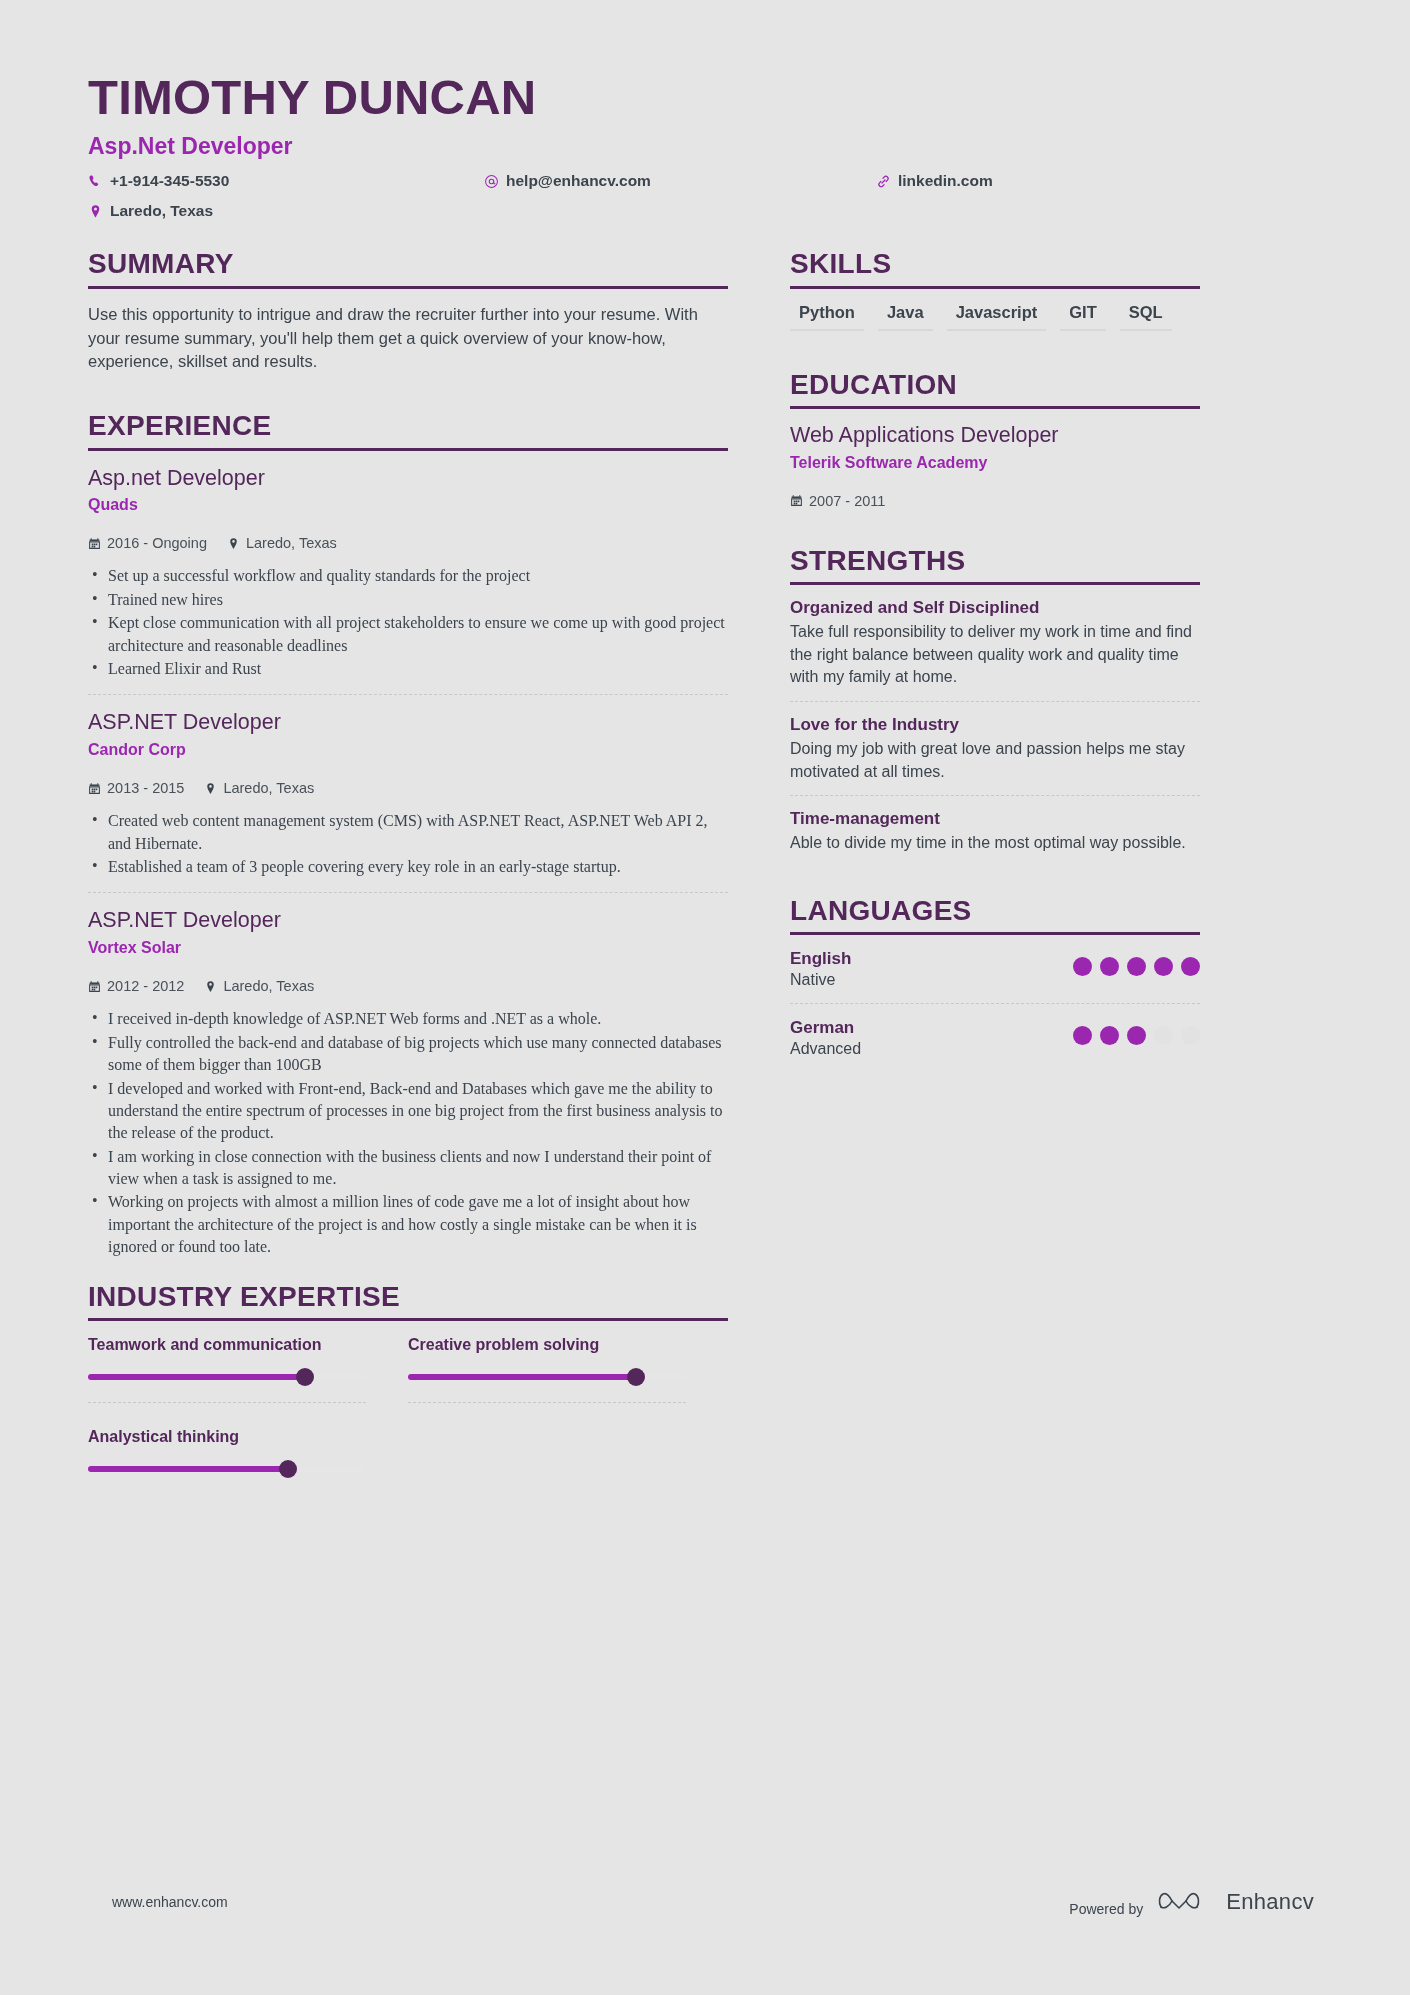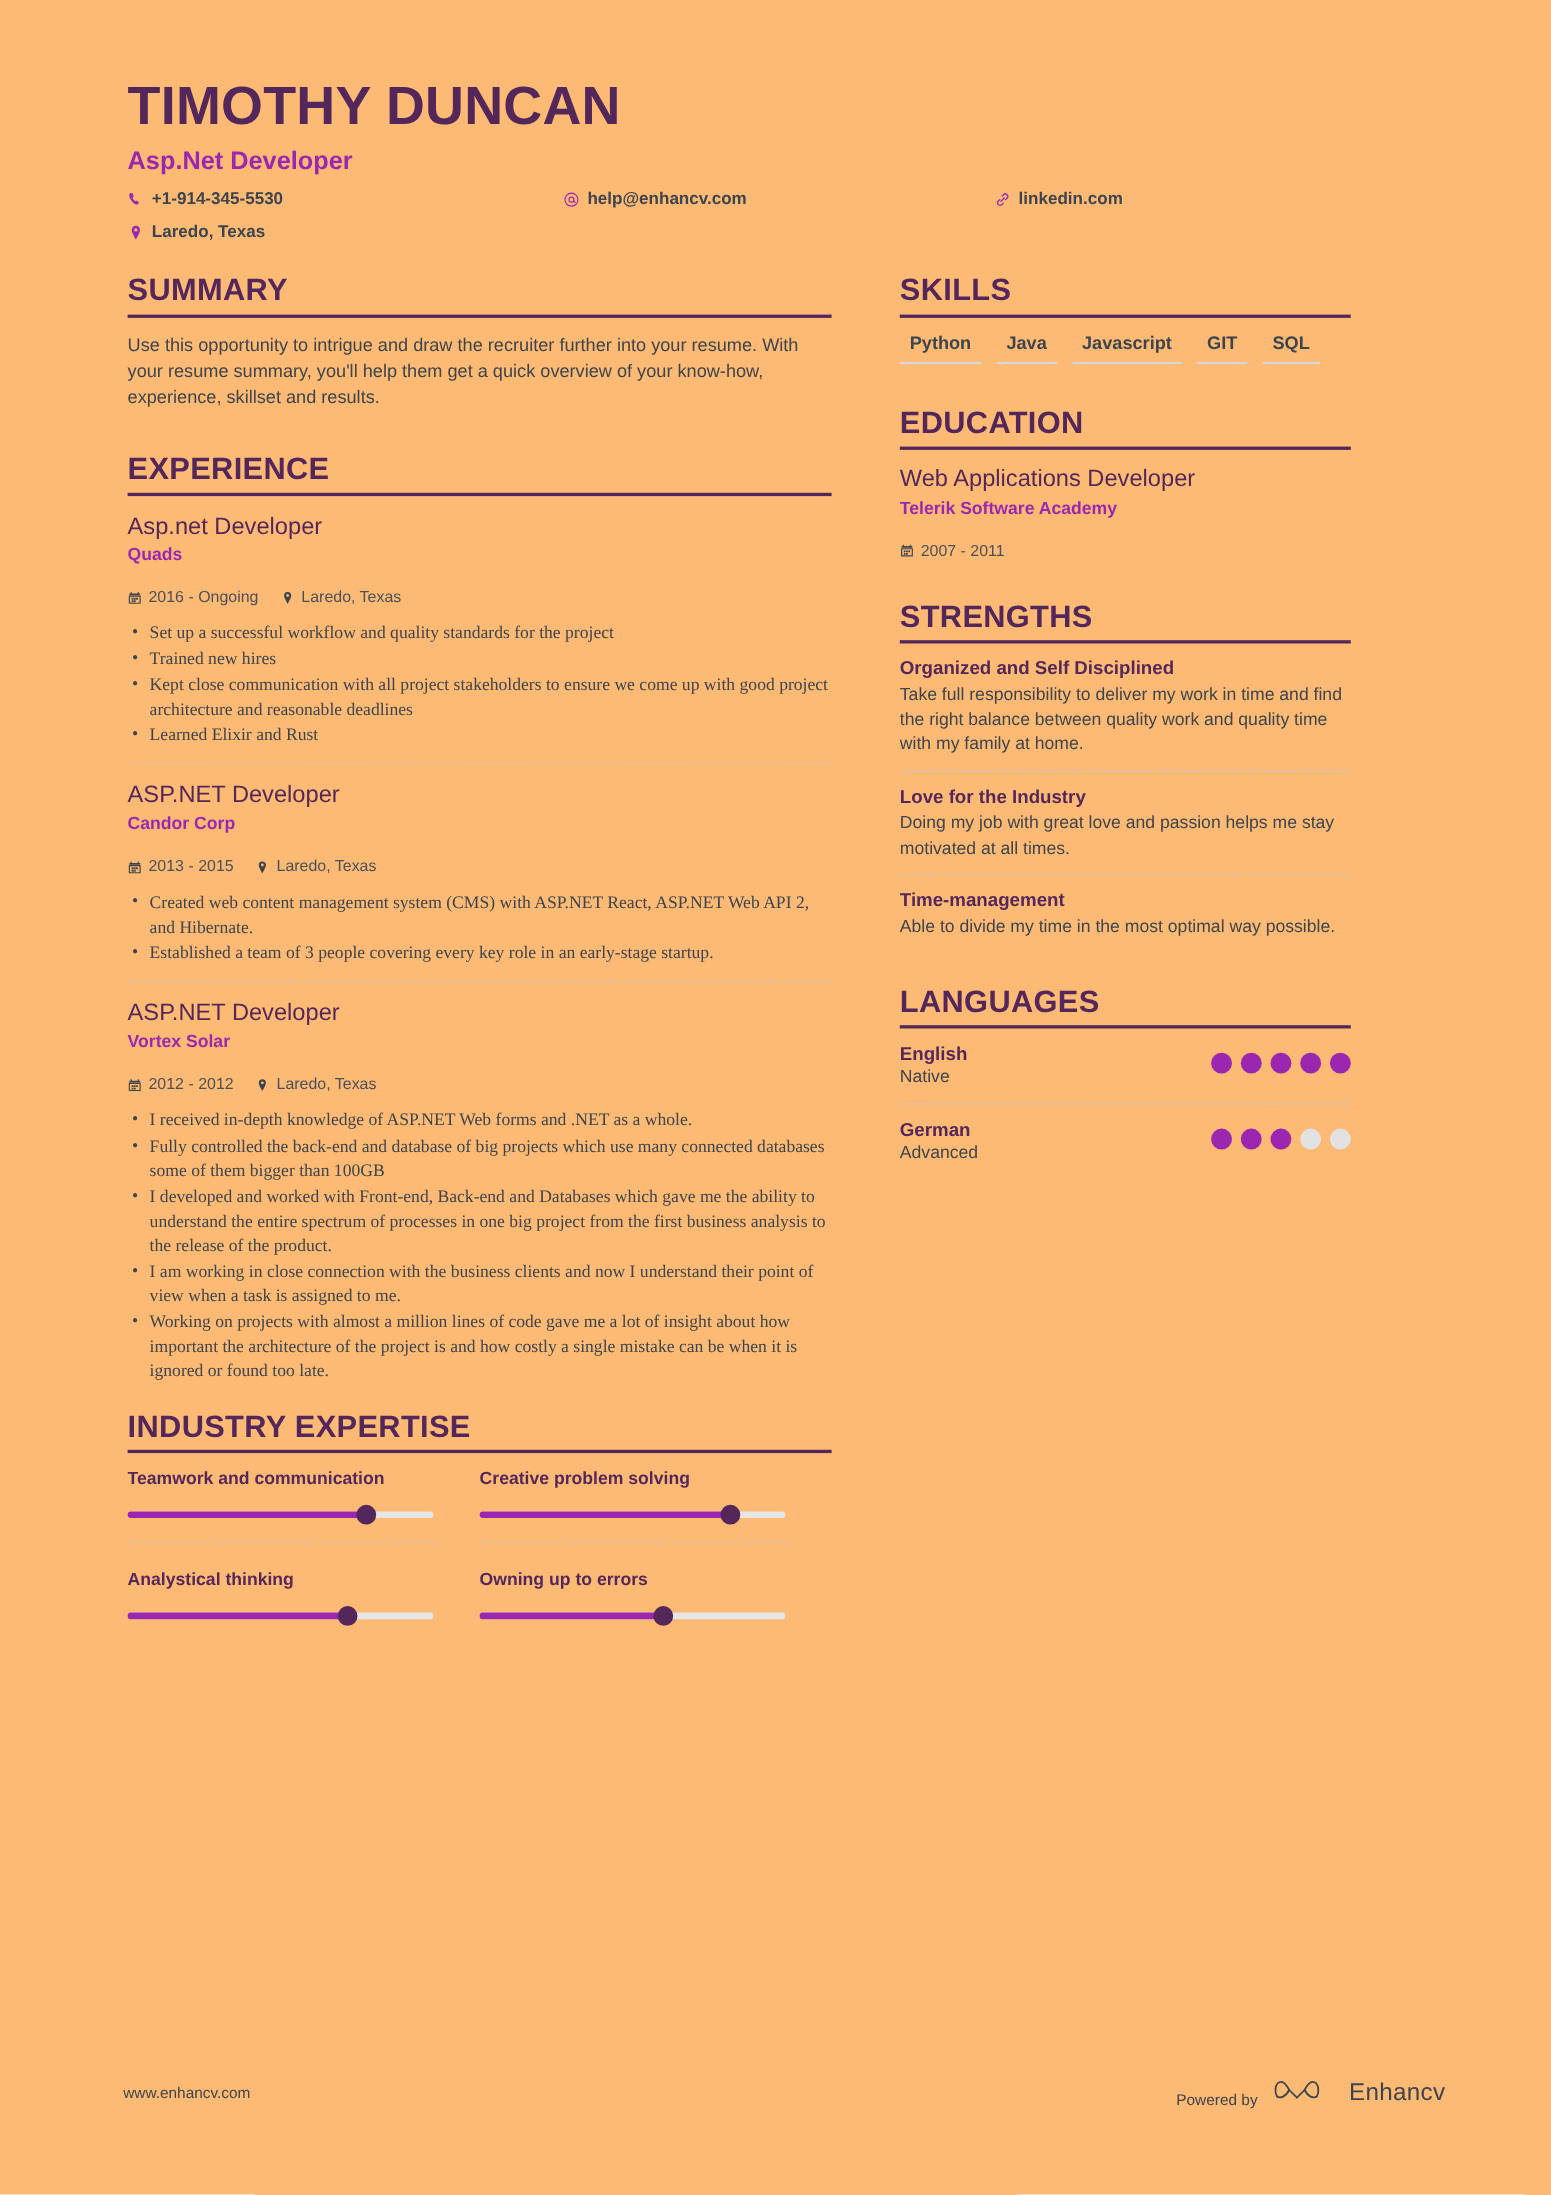--- a/index.html
+++ b/index.html
@@ -5,22 +5,22 @@
   * { box-sizing: border-box; margin: 0; padding: 0; }
   html, body {
     width: 1410px;
     background: #ffffff;
     font-family: "Liberation Sans", sans-serif;
   }
   .page {
     position: relative;
     width: 1410px;
     height: 1995px;
-    background: #fdba74;
-    padding: 72px 96px 0 116px;
+    background: #e5e5e5;
+    padding: 72px 96px 0 88px;
   }
 
   
   .name {
     font-size: 49px;
     font-weight: bold;
     color: #54275b;
     letter-spacing: 0.2px;
     line-height: 1.05;
   }
@@ -488,28 +488,20 @@
               <div class="exp-dash"></div>
             </div>
             <div class="exp-cell row2">
               <div class="exp-label">Analystical thinking</div>
               <div class="slider">
                 <div class="slider-track"></div>
                 <div class="slider-fill" style="width:72%"></div>
                 <div class="slider-knob" style="left:72%"></div>
               </div>
             </div>
-            <div class="exp-cell row2">
-              <div class="exp-label">Owning up to errors</div>
-              <div class="slider">
-                <div class="slider-track"></div>
-                <div class="slider-fill" style="width:60%"></div>
-                <div class="slider-knob" style="left:60%"></div>
-              </div>
-            </div>
           </div>
       </div>
 
     </div>
 
     <div class="col-right">
 
       <div class="section">
         <div class="sec-title">SKILLS</div>
         <div class="sec-rule"></div>

